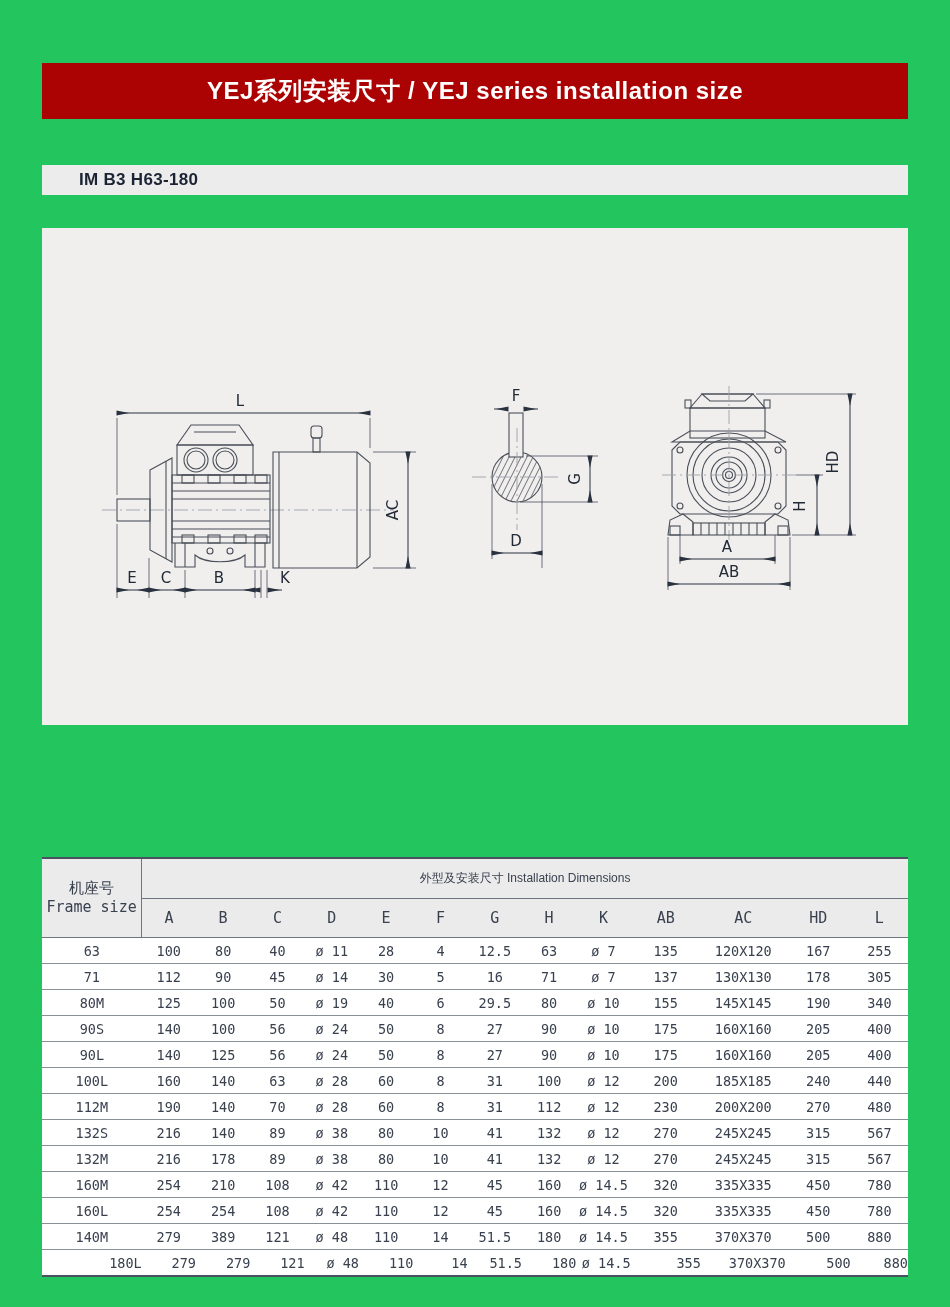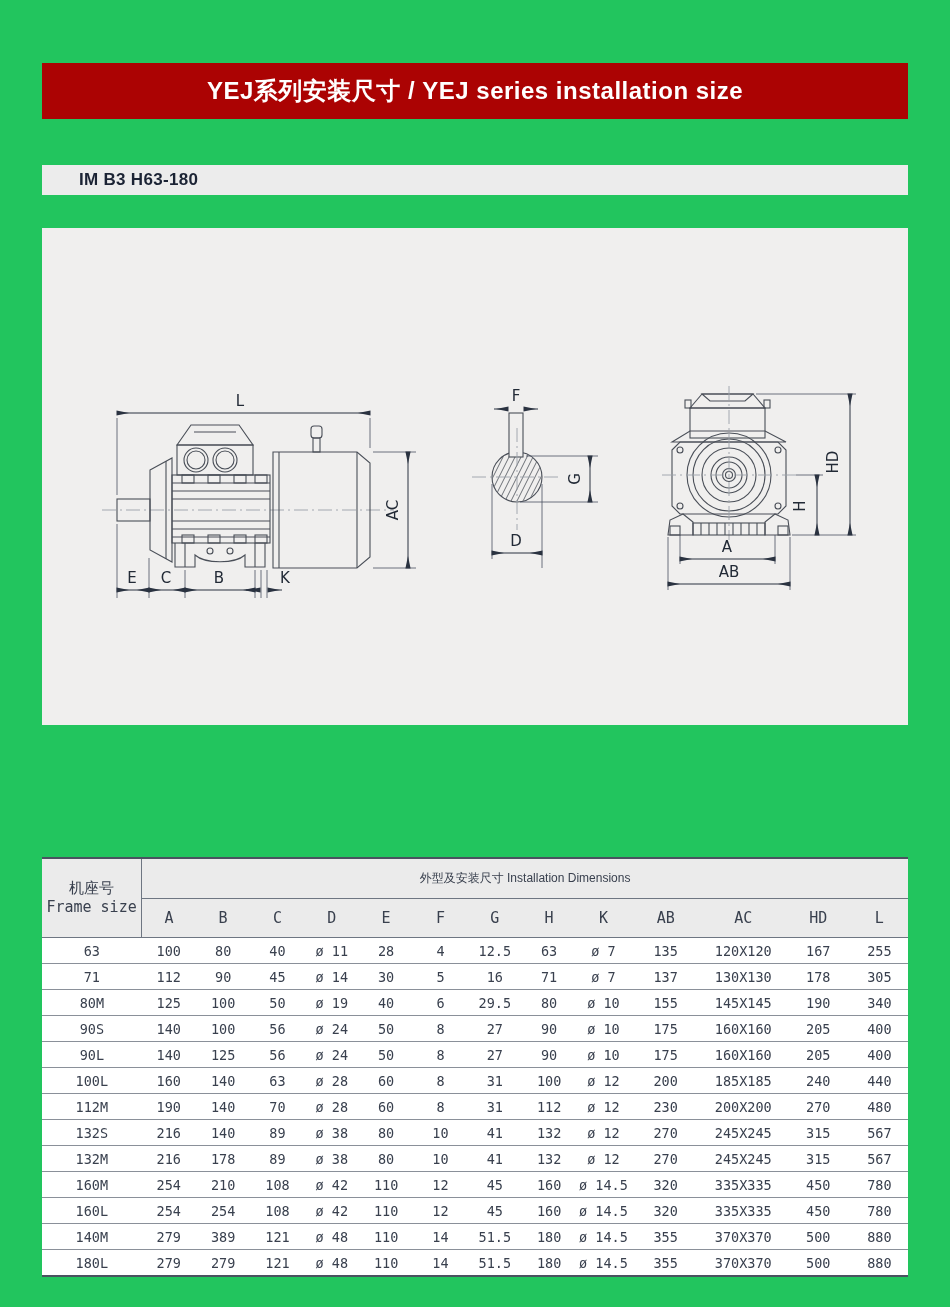--- a/index.html
+++ b/index.html
@@ -54,21 +54,21 @@
     font-size:15px;line-height:1.25;
   }
   .dim-table th.col-head{
     height:36px;border-bottom:1px solid #6e7682;font-size:15px;
   }
   .dim-table td{
     height:25px;text-align:center;vertical-align:middle;font-size:13.5px;
     border-bottom:1px solid #8a9099;background:#ffffff;padding:0;
     white-space:nowrap;
   }
-  .dim-table tbody tr:last-child td{border-bottom:2px solid #4a5260;}
+  .dim-table tbody tr:last-child td{border-bottom:2px solid #4a5260;text-align:right;}
 </style>
 </head>
 <body>
 
 <div class="page">
 
   <div class="banner" style="background:#ab0303;">
     <div class="banner-title">YEJ系列安装尺寸 / YEJ series installation size</div>
   </div>
 

